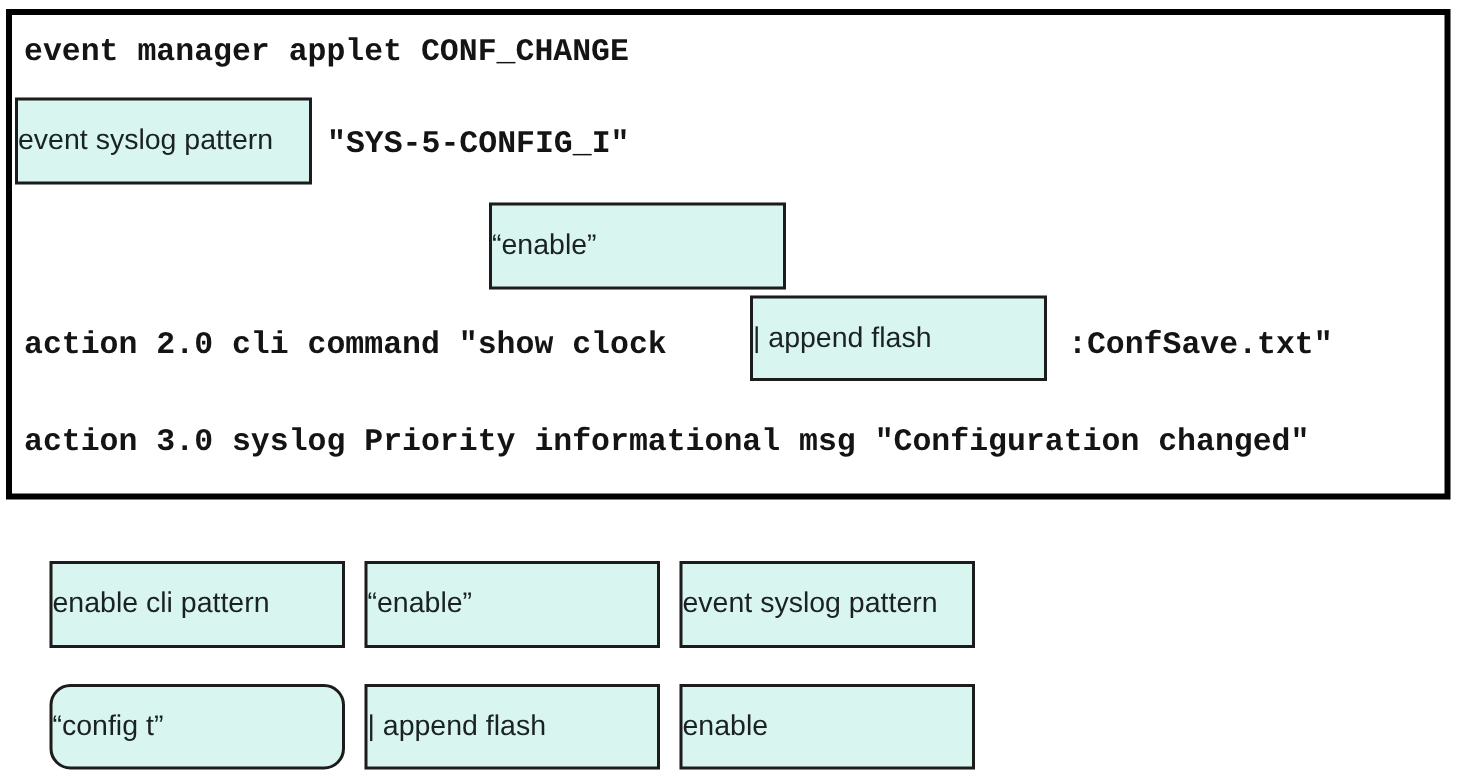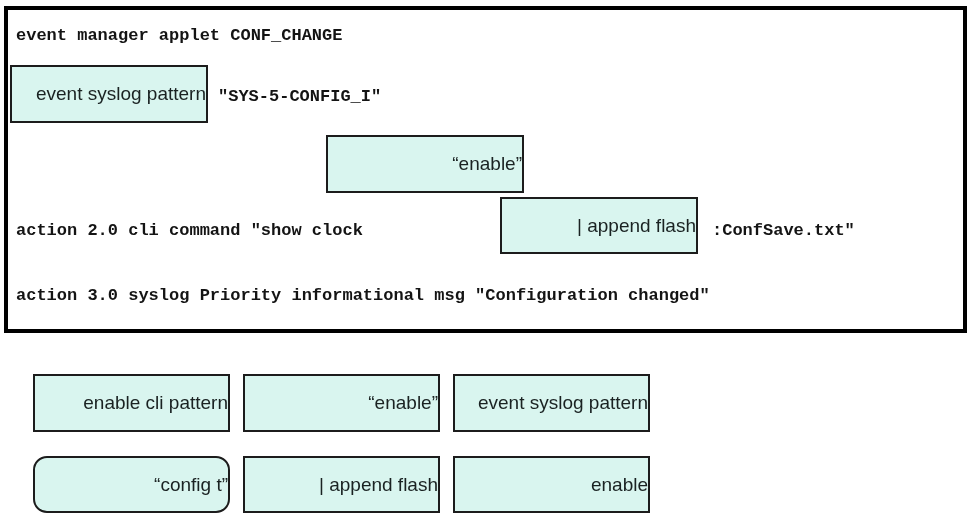--- a/index.html
+++ b/index.html
@@ -22,33 +22,33 @@
     width: 963px;
     height: 327px;
     border: 4px solid #000000;
     background: #ffffff;
     box-sizing: border-box;
   }
   .code {
     position: absolute;
     font-family: "Liberation Mono", "DejaVu Sans Mono", monospace;
     font-weight: bold;
-    font-size: 17px;
+    font-size: 21px;
     line-height: 28px;
     color: #141414;
     white-space: nowrap;
   }
   .chip {
     position: absolute;
     background: #d9f5ef;
     border: 2px solid #1c1c1c;
     box-sizing: border-box;
     display: flex;
     align-items: center;
-    justify-content: flex-end;
+    justify-content: flex-start;
     font-family: "Liberation Sans", sans-serif;
     font-size: 19px;
     color: #1a2222;
     white-space: nowrap;
     cursor: pointer;
   }
   .chip span {
     pointer-events: none;
   }
 </style>

